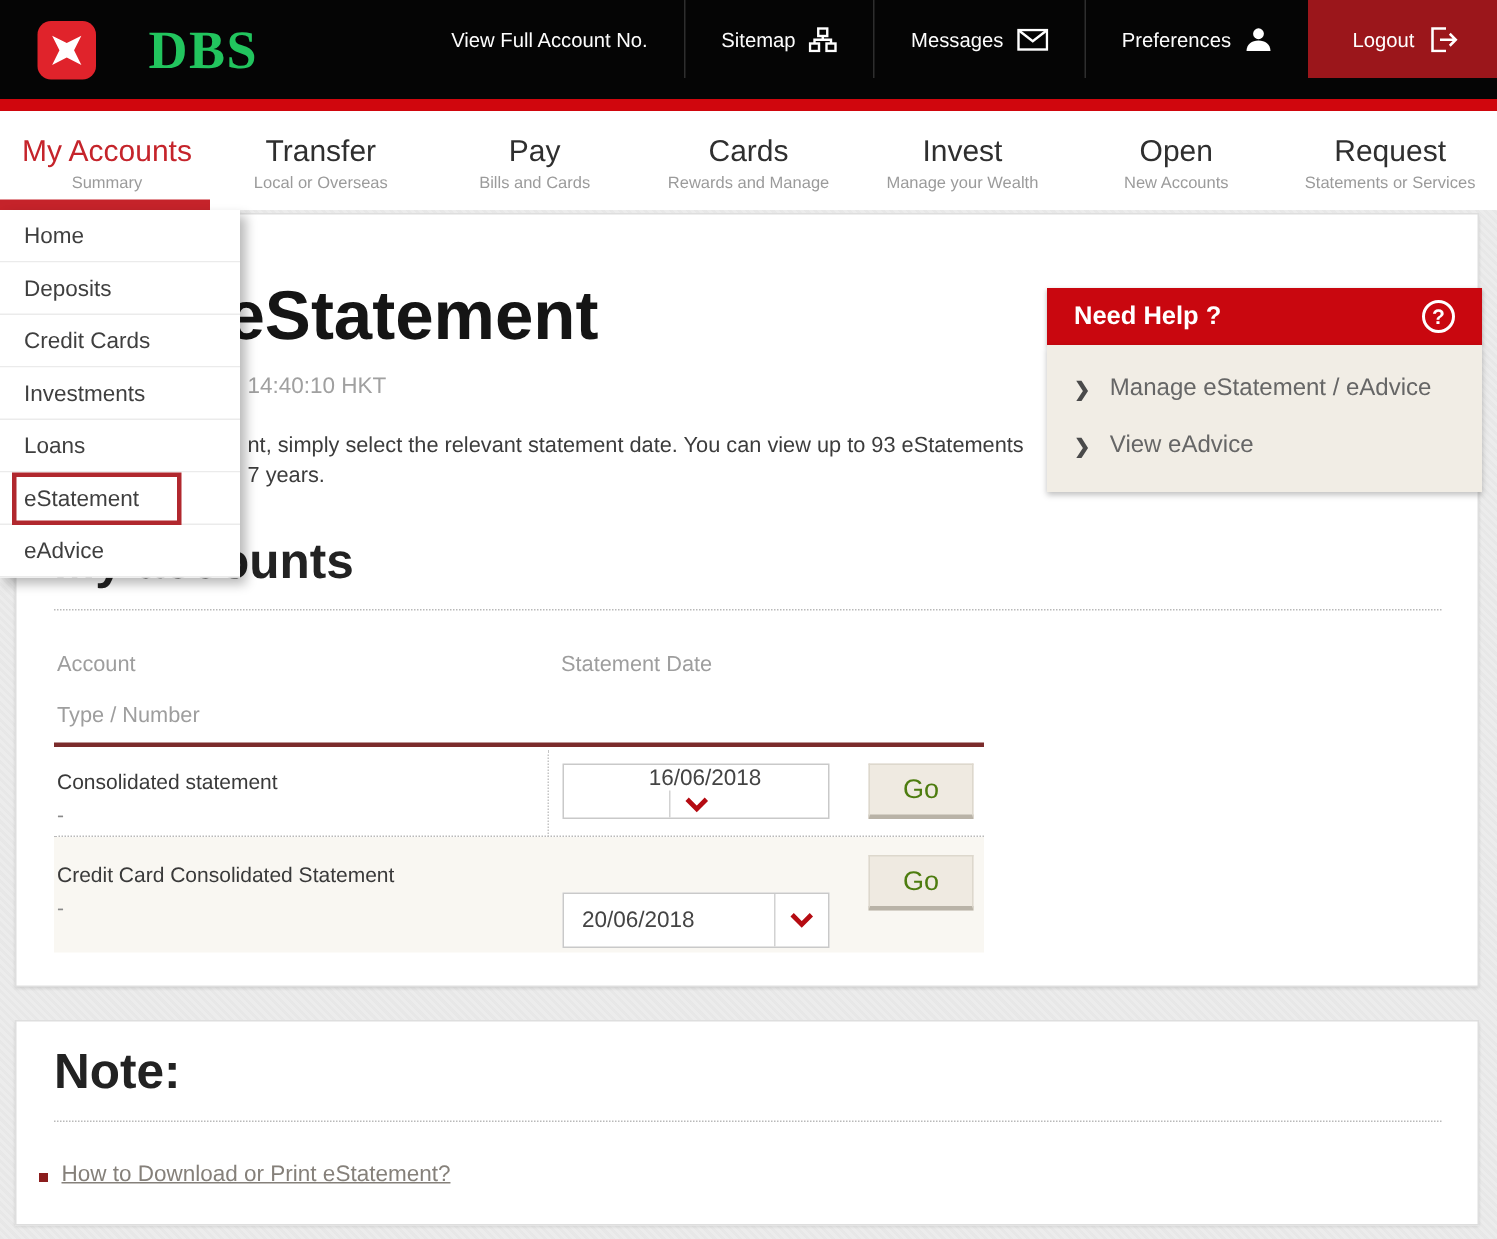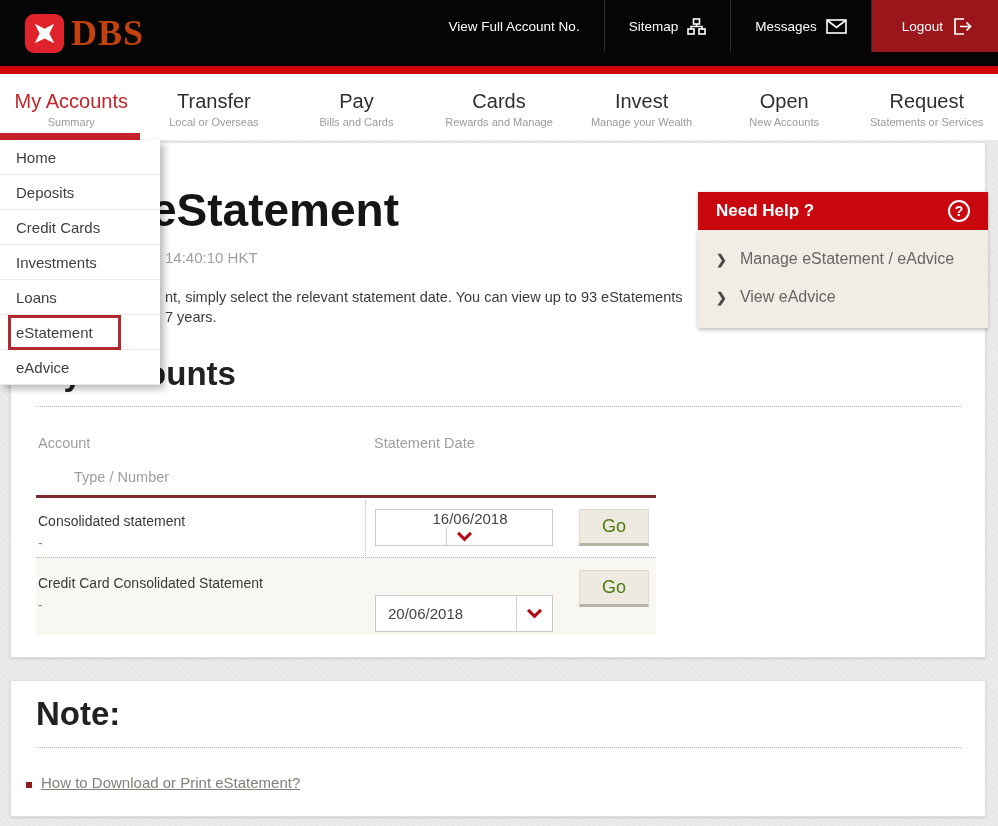--- a/index.html
+++ b/index.html
@@ -3,21 +3,21 @@
 <meta charset="utf-8">
 <style>
   * { margin:0; padding:0; box-sizing:border-box; }
   html,body { width:998px; height:826px; }
   body { font-family:"Liberation Sans", sans-serif; position:relative; overflow:hidden; background:#ececec; }
 
   
   .topbar { position:relative; height:66px; background:#050505; display:flex; align-items:center; }
   .logo { display:flex; align-items:center; gap:7px; margin-left:25px; cursor:pointer; }
   .logo-mark { width:39px; height:39px; background:#e0232b; border-radius:9px; display:flex; align-items:center; justify-content:center; }
-  .logo-text { color:#c2410c; font-family:"Liberation Serif", serif; font-weight:bold; font-size:36px; letter-spacing:1px; }
+  .logo-text { color:#22c55e; font-family:"Liberation Serif", serif; font-weight:bold; font-size:36px; letter-spacing:1px;margin-left:28px; }
   .topmenu { position:absolute; right:0; top:0; height:52px; display:flex; align-items:stretch; }
   .topitem { display:flex; align-items:center; gap:9px; padding:0 24px; color:#fdfdfd; font-size:13.5px; text-decoration:none; cursor:pointer; }
   .tdivider { width:1px; background:#2e2e2e; }
   .logout-block { background:#9b161b; display:flex; align-items:center; gap:10px; padding:0 26px 0 30px; color:#fff; font-size:13.5px; text-decoration:none; cursor:pointer; }
 
   
   .redstrip { height:8px; background:#d0060d; }
 
   
   .navbar { height:66px; background:#fff; display:flex; }
@@ -111,20 +111,29 @@
     <a class="topitem">
       <span>Messages</span>
       <span>
         <svg width="21" height="15" viewBox="0 0 21 15" fill="none" stroke="#fff" stroke-width="1.6">
           <rect x="1" y="1" width="19" height="13"></rect>
             <path d="M1.5 1.5 L10.5 8.5 L19.5 1.5"></path>
         </svg>
       </span>
     </a>
     <div class="tdivider"></div>
+    <a class="topitem">
+      <span>Preferences</span>
+      <span>
+        <svg width="18" height="17" viewBox="0 0 18 17" fill="#fff">
+          <circle cx="9" cy="4.5" r="3.6"></circle>
+            <path d="M1 16 c0-4.4 3.6-7 8-7 s8 2.6 8 7 Z"></path>
+        </svg>
+      </span>
+    </a>
     <a class="logout-block">
       <span>Logout</span>
       <span>
         <svg width="19" height="17" viewBox="0 0 19 17" fill="none" stroke="#fff" stroke-width="1.7">
           <path d="M11 1 H2 V16 H11"></path>
             <path d="M7 8.5 H17 M13.5 4.5 L17.5 8.5 L13.5 12.5"></path>
         </svg>
       </span>
     </a>
   </nav>
@@ -170,21 +179,21 @@
     <div class="abs timestamp">14:40:10 HKT</div>
     <div class="abs desc">
       <div>nt, simply select the relevant statement date. You can view up to 93 eStatements</div>
       <div>7 years.</div>
     </div>
 
     <h2 class="abs sec-title" style="left:25px; top:212px;">My accounts</h2>
     <div class="abs dotline" style="left:25px; top:263px; width:925px;"></div>
 
     <div class="abs col-head" style="left:27px; top:292px;">Account</div>
-    <div class="abs col-head" style="left:27px; top:326px;margin-left:36px;">Type / Number</div>
+    <div class="abs col-head" style="left:27px; top:326px;">Type / Number</div>
     <div class="abs col-head" style="left:363px; top:292px;">Statement Date</div>
     <div class="abs maroon" style="left:25px; top:352px; width:620px;"></div>
     <div class="abs vdot" style="left:354px; top:357px; height:134px;"></div>
 
     <div class="abs row2-band" style="left:25px; top:415px; width:620px; height:77px;"></div>
 
     <div class="abs row-label" style="left:27px; top:370px;">Consolidated statement</div>
     <div class="abs row-dash" style="left:27px; top:392px;">-</div>
     <div class="abs sel" style="left:364px; top:366px;flex-direction:column;">
       <span class="sel-val">16/06/2018</span>

